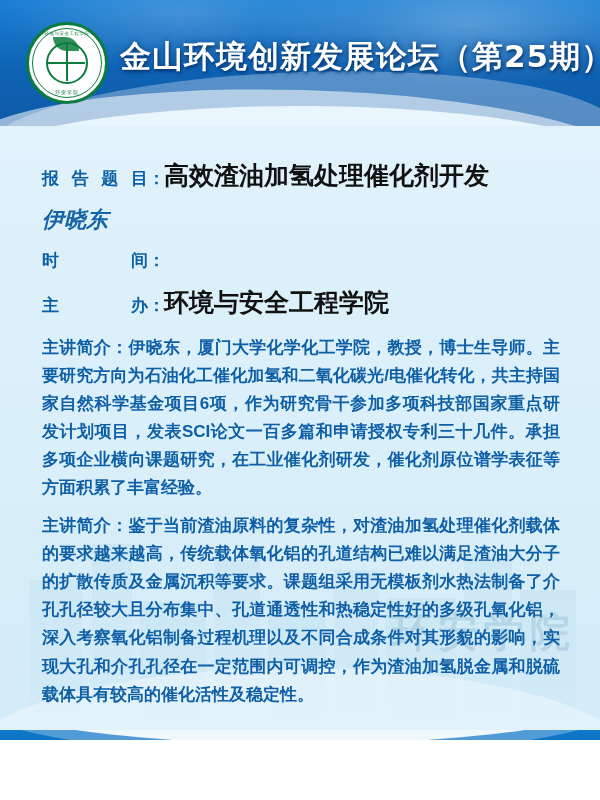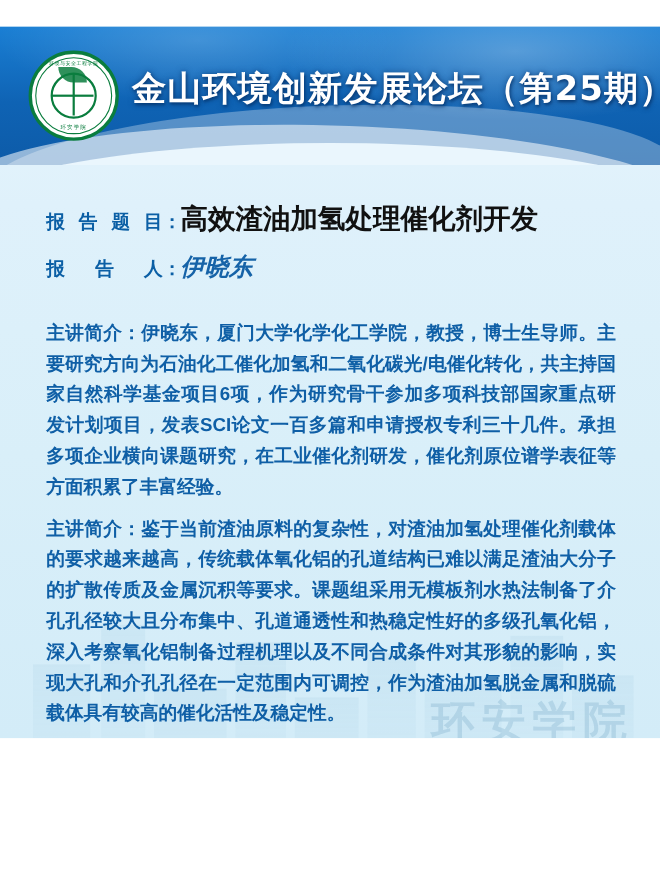--- a/index.html
+++ b/index.html
@@ -9,24 +9,23 @@
   body {
     width: 600px;
     height: 800px;
     font-family: "Liberation Sans", sans-serif;
     background: #ffffff;
     overflow: hidden;
   }
   .poster {
     position: relative;
     width: 600px;
-    height: 647px;
+    height: 740px;
     background: linear-gradient(180deg, #e8f6fd 0%, #dff1fb 25%, #d9eff9 60%, #d3ecf8 100%);
     overflow: hidden;
-    margin-top: 24px;
   }
 
   
   .header {
     position: relative;
     height: 126px;
     background: linear-gradient(180deg, #1a7fd4 0%, #0f63b4 55%, #0d5ba8 100%);
     overflow: hidden;
   }
   .header .sky {
@@ -328,28 +327,32 @@
     <div class="bg-wave-low"></div>
 
     <div class="content">
 
       <div class="info-row">
         <div class="info-label"><span class="lbl-text">报告题目</span>：</div>
         <div class="info-value">高效渣油加氢处理催化剂开发</div>
       </div>
 
       <div class="info-row">
-        <div class="info-label"><span class="lbl-text">报告人</span>：</div>
         <div class="info-value speaker">伊晓东</div>
       </div>
 
       <div class="info-row">
-      </div>
-
-
+        <div class="info-label"><span class="lbl-text">时间</span>：</div>
+      </div>
+
+
+      <div class="info-row">
+        <div class="info-label"><span class="lbl-text">主办</span>：</div>
+        <div class="info-value">环境与安全工程学院</div>
+      </div>
 
       <div class="para">
         <span class="ptitle">主讲简介：</span><span>伊晓东，厦门大学化学化工学院，教授，博士生导师。主要研究方向为石油化工催化加氢和二氧化碳光/电催化转化，共主持国家自然科学基金项目6项，作为研究骨干参加多项科技部国家重点研发计划项目，发表SCI论文一百多篇和申请授权专利三十几件。承担多项企业横向课题研究，在工业催化剂研发，催化剂原位谱学表征等方面积累了丰富经验。</span>
       </div>
 
       <div class="para second">
         <span class="ptitle">主讲简介：</span><span>鉴于当前渣油原料的复杂性，对渣油加氢处理催化剂载体的要求越来越高，传统载体氧化铝的孔道结构已难以满足渣油大分子的扩散传质及金属沉积等要求。课题组采用无模板剂水热法制备了介孔孔径较大且分布集中、孔道通透性和热稳定性好的多级孔氧化铝，深入考察氧化铝制备过程机理以及不同合成条件对其形貌的影响，实现大孔和介孔孔径在一定范围内可调控，作为渣油加氢脱金属和脱硫载体具有较高的催化活性及稳定性。</span>
       </div>
 
     </div>

